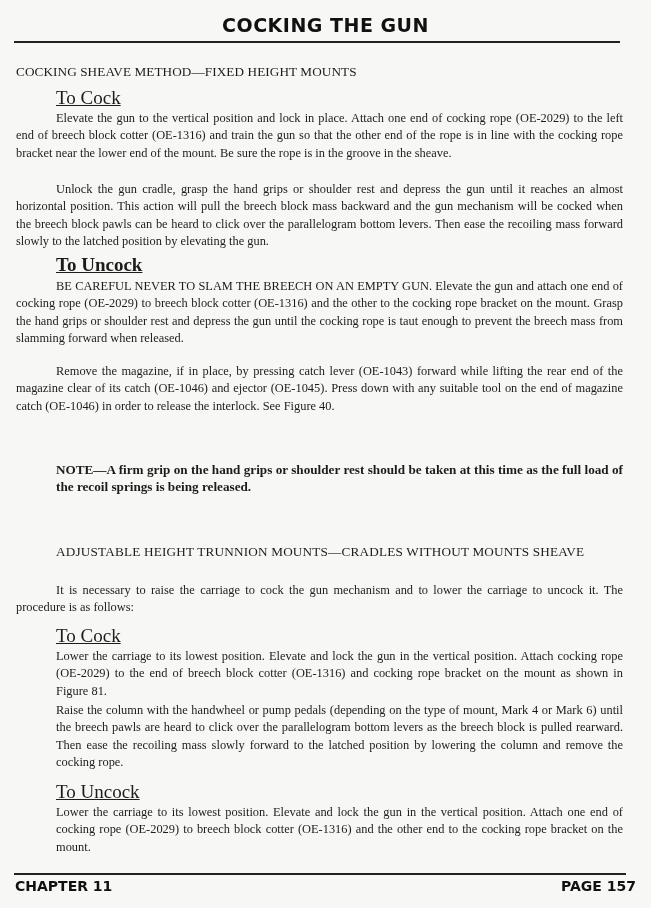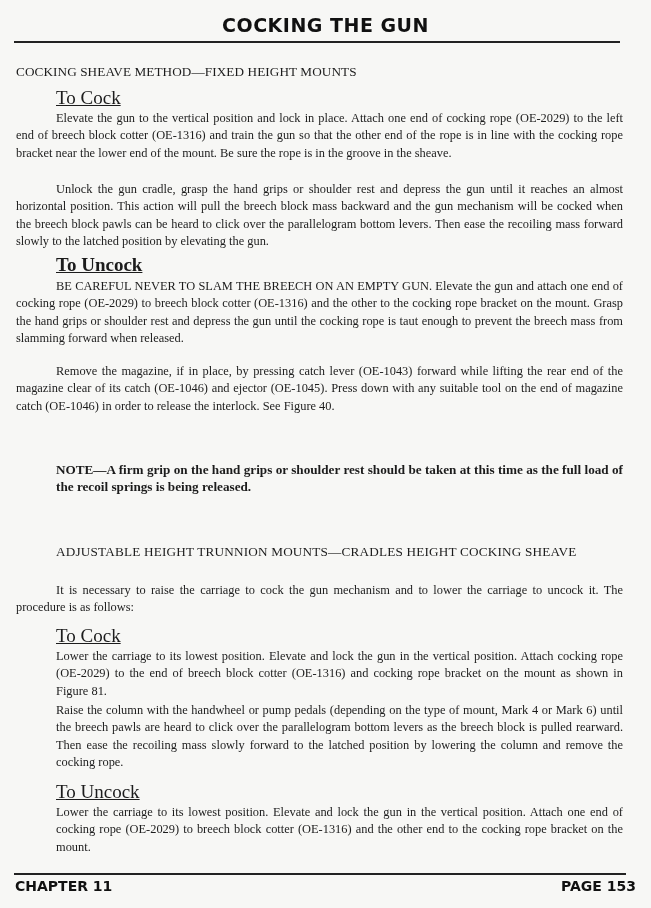--- a/index.html
+++ b/index.html
@@ -46,26 +46,26 @@
   <div class="blk h1" style="left:16px; top:63px;">COCKING SHEAVE METHOD—FIXED HEIGHT MOUNTS</div>
   <div class="blk h2" style="left:56px; top:89px;">To Cock</div>
   <div class="blk full indent" style="top:110px;">Elevate the gun to the vertical position and lock in place. Attach one end of cocking rope (OE-2029) to the left end of breech block cotter (OE-1316) and train the gun so that the other end of the rope is in line with the cocking rope bracket near the lower end of the mount. Be sure the rope is in the groove in the sheave.</div>
   <div class="blk full indent" style="top:181px;">Unlock the gun cradle, grasp the hand grips or shoulder rest and depress the gun until it reaches an almost horizontal position. This action will pull the breech block mass backward and the gun mechanism will be cocked when the breech block pawls can be heard to click over the parallelogram bottom levers. Then ease the recoiling mass forward slowly to the latched position by elevating the gun.</div>
 
   <div class="blk h2" style="left:56px; top:256px; font-weight:bold;">To Uncock</div>
   <div class="blk full indent" style="top:278px;">BE CAREFUL NEVER TO SLAM THE BREECH ON AN EMPTY GUN. Elevate the gun and attach one end of cocking rope (OE-2029) to breech block cotter (OE-1316) and the other to the cocking rope bracket on the mount. Grasp the hand grips or shoulder rest and depress the gun until the cocking rope is taut enough to prevent the breech mass from slamming forward when released.</div>
   <div class="blk full indent" style="top:349px;margin-top:14px;">Remove the magazine, if in place, by pressing catch lever (OE-1043) forward while lifting the rear end of the magazine clear of its catch (OE-1046) and ejector (OE-1045). Press down with any suitable tool on the end of magazine catch (OE-1046) in order to release the interlock. See Figure 40.</div>
   <div class="blk inset note" style="top:461px;">NOTE—A firm grip on the hand grips or shoulder rest should be taken at this time as the full load of the recoil springs is being released.</div>
 
-  <div class="blk inset h3" style="top:544px; width:530px; font-weight:normal; text-align:left;">ADJUSTABLE HEIGHT TRUNNION MOUNTS—CRADLES HEIGHT COCKING SHEAVE</div>
+  <div class="blk inset h3" style="top:544px; width:530px; font-weight:normal; text-align:left;">ADJUSTABLE HEIGHT TRUNNION MOUNTS—CRADLES WITHOUT MOUNTS SHEAVE</div>
   <div class="blk full indent" style="top:582px;">It is necessary to raise the carriage to cock the gun mechanism and to lower the carriage to uncock it. The procedure is as follows:</div>
 
   <div class="blk h2" style="left:56px; top:627px;">To Cock</div>
   <div class="blk inset" style="top:648px;">Lower the carriage to its lowest position. Elevate and lock the gun in the vertical position. Attach cocking rope (OE-2029) to the end of breech block cotter (OE-1316) and cocking rope bracket on the mount as shown in Figure 81.</div>
   <div class="blk inset" style="top:702px;">Raise the column with the handwheel or pump pedals (depending on the type of mount, Mark 4 or Mark 6) until the breech pawls are heard to click over the parallelogram bottom levers as the breech block is pulled rearward. Then ease the recoiling mass slowly forward to the latched position by lowering the column and remove the cocking rope.</div>
 
   <div class="blk h2" style="left:56px; top:783px;">To Uncock</div>
   <div class="blk inset" style="top:804px;">Lower the carriage to its lowest position. Elevate and lock the gun in the vertical position. Attach one end of cocking rope (OE-2029) to breech block cotter (OE-1316) and the other end to the cocking rope bracket on the mount.</div>
 
   <div class="rule-bottom"></div>
   <div class="footer left">CHAPTER 11</div>
-  <div class="footer right">PAGE 153</div>
+  <div class="footer right">PAGE 157</div>
 </div>
 
 </body></html>

